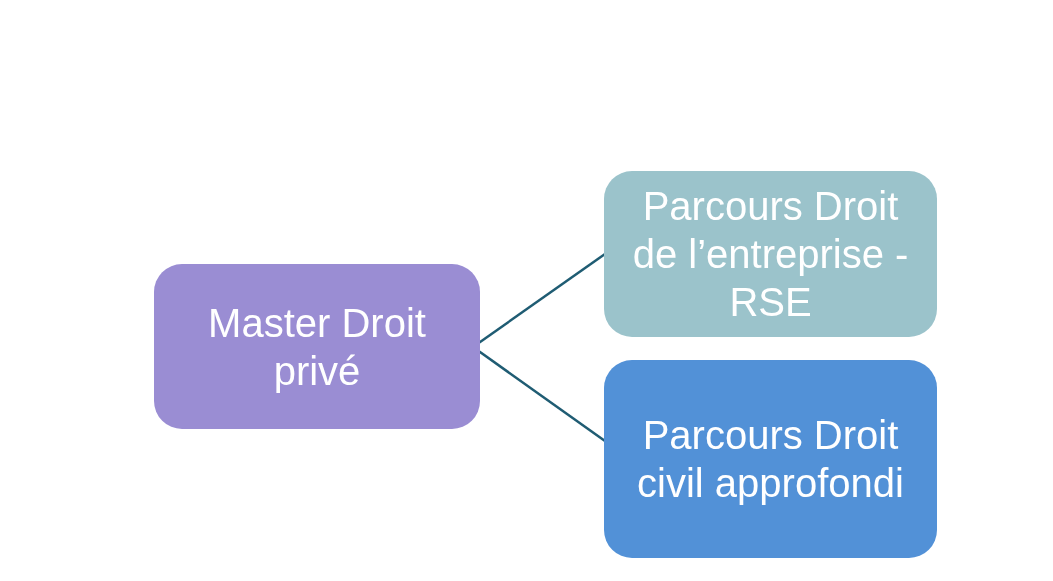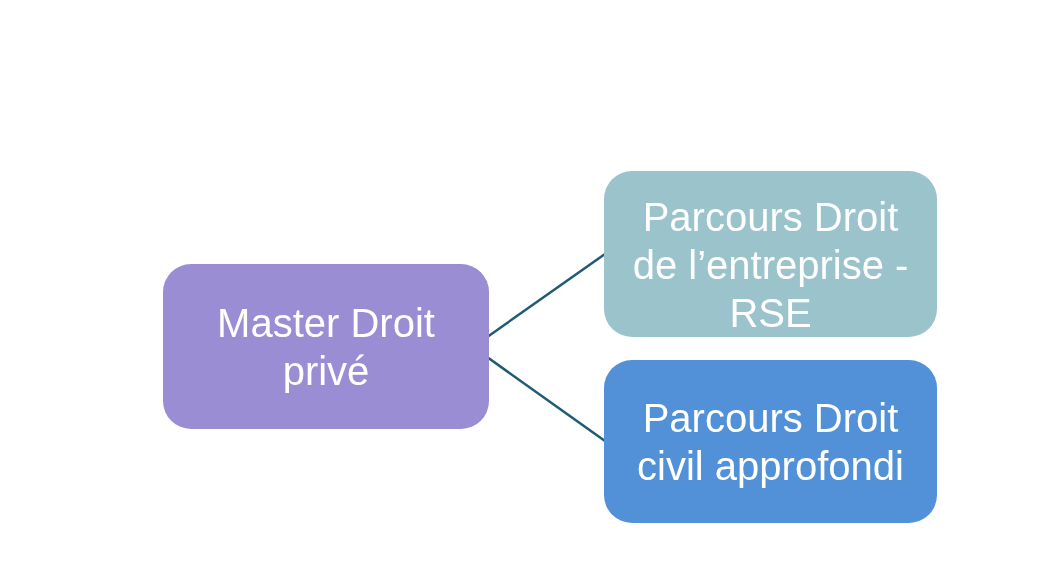--- a/index.html
+++ b/index.html
@@ -44,39 +44,38 @@
     color: #ffffff;
     font-size: 40px;
     line-height: 1.2;
     text-align: center;
   }
   .node-label {
     display: inline-block;
     max-width: 281px;
   }
   .node-root {
-    left: 163px;
+    left: 154px;
     top: 264px;
     width: 326px;
     height: 165px;
     background: #9a8dd3;
   }
   .node-child-0 {
     left: 604px;
     top: 171px;
     width: 333px;
     height: 166px;
     background: #9bc3cb;
-    align-items: flex-end;
   }
   .node-child-1 {
     left: 604px;
     top: 360px;
     width: 333px;
-    height: 163px;
+    height: 198px;
     background: #5291d7;
   }
 </style>
 </head>
 <body>
 
 <div class="slide">
 
 
   <svg class="connectors" viewBox="0 0 1053 581" aria-hidden="true">

